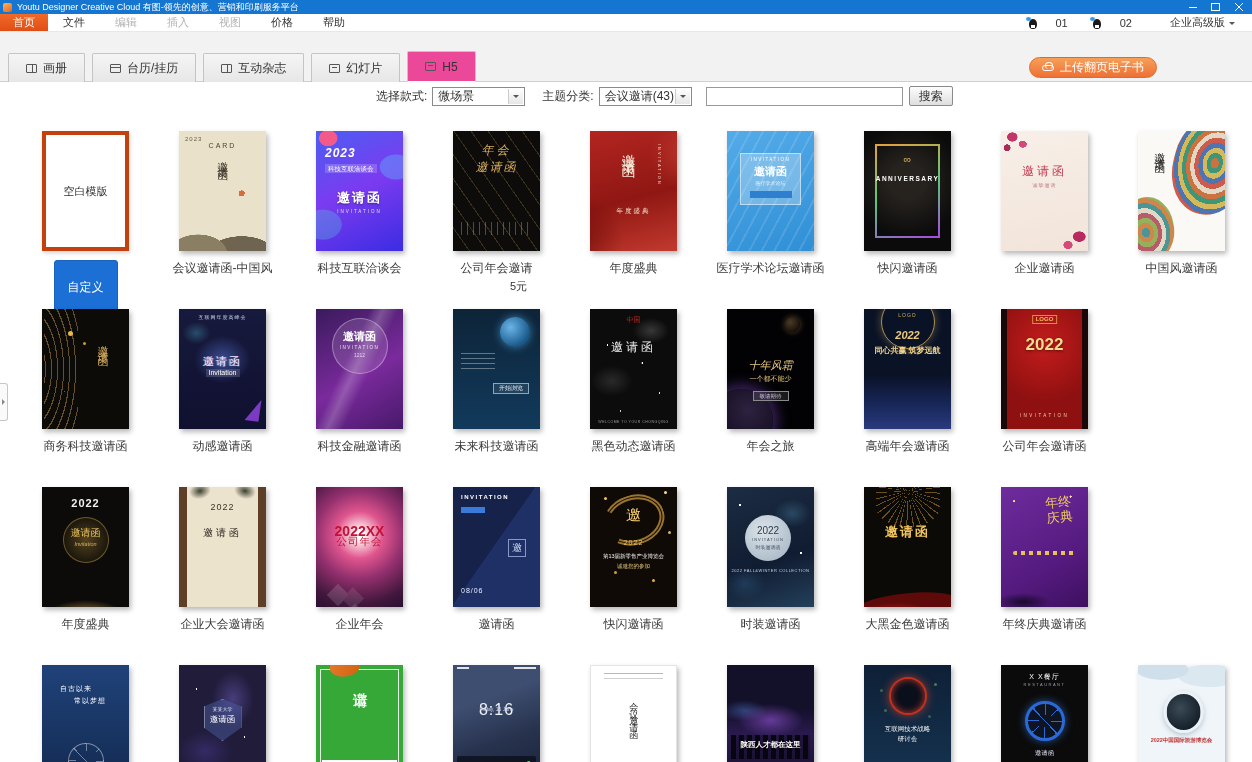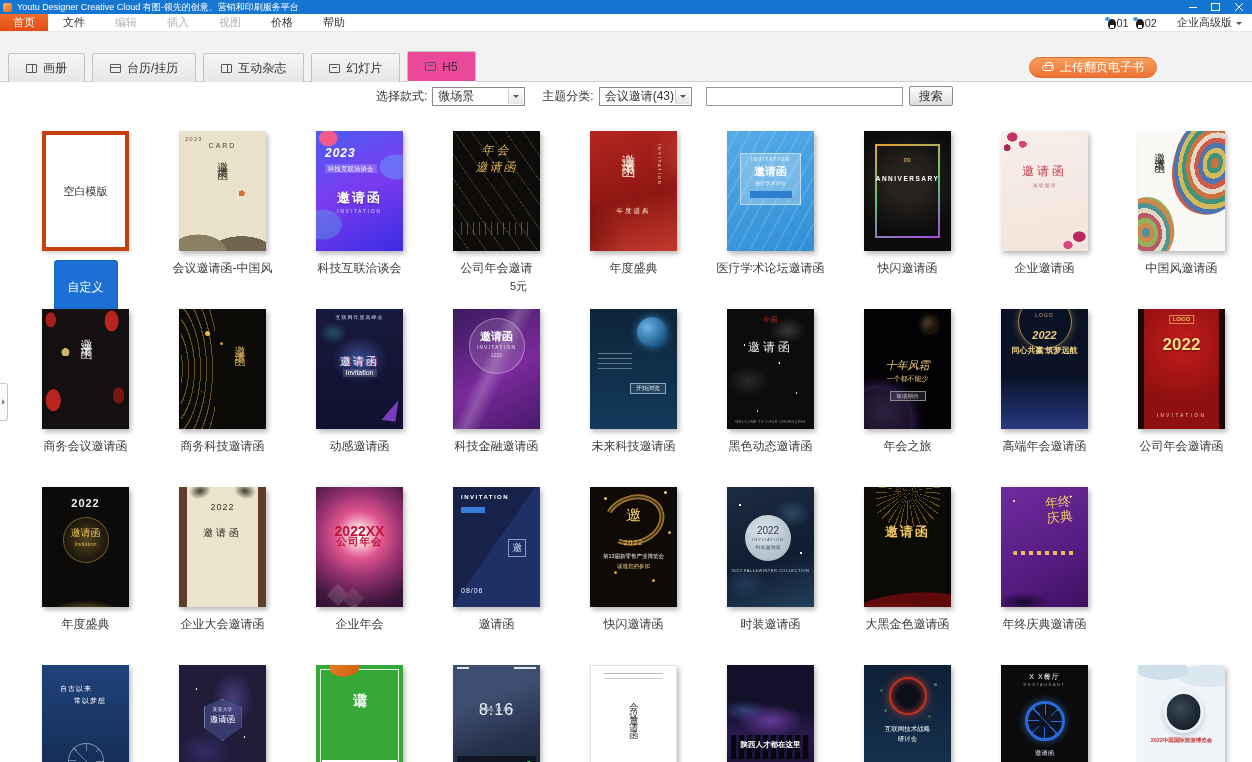--- a/index.html
+++ b/index.html
@@ -16,21 +16,21 @@
   .wc-max::before{content:"";width:7px;height:6px;border:1px solid #fff}
   .wc-close::before{content:"";width:8px;height:8px;
     background:linear-gradient(45deg,transparent 44%,#fff 44% 56%,transparent 56%),
                linear-gradient(-45deg,transparent 44%,#fff 44% 56%,transparent 56%)}
 
   
   .menubar{height:18px;background:#fff;display:flex;align-items:stretch;font-size:11px;border-bottom:1px solid #e8e8e8}
   .menu-item{display:flex;align-items:center;padding:0 15px;color:#333;cursor:default}
   .menu-item.active{background:linear-gradient(#f06a28,#e04e16);color:#fff;padding:6px 13px}
   .menu-item.disabled{color:#b3b3b3}
-  .menu-right{margin-left:auto;display:flex;align-items:center;gap:0;padding-right:10px}
+  .menu-right{margin-left:auto;display:flex;align-items:center;gap:18px;padding-right:17px}
   .qq{width:10px;height:12px;position:relative;flex:none}
   .qq::before{content:"";position:absolute;inset:2px 1px 0;border-radius:50% 50% 44% 44%;
     background:radial-gradient(3.5px 3px at 50% 76%, #fff 0 60%, transparent 65%), #1a1a1a}
   .qq::after{content:"";position:absolute;left:-2px;top:0;width:5px;height:4px;border-radius:50%;background:#3a9ae8}
   .acct{font-size:11px;color:#333;margin-right:6px}
   .plan{font-size:11px;color:#333;display:flex;align-items:center;gap:4px;margin-left:14px}
   .caret{width:0;height:0;border:3px solid transparent;border-top-color:#555;margin-top:4px}
 
   
   .tabbar{height:50px;background:#f2f2f2;border-bottom:1px solid #cfcfcf;display:flex;align-items:flex-end;padding-left:8px;position:relative}
@@ -214,21 +214,21 @@
   .d-scroll{background:linear-gradient(90deg,#5e4028 0 9%, #ece3cd 9% 91%, #5e4028 91%)}
   .d-scroll::before{content:"";position:absolute;top:-4px;left:10px;width:22px;height:16px;background:radial-gradient(closest-side,#3c4030,transparent);transform:rotate(-14deg)}
   .d-scroll::after{content:"";position:absolute;top:-4px;right:10px;width:22px;height:16px;background:radial-gradient(closest-side,#3c4030,transparent);transform:rotate(14deg)}
   .d-scroll .l1{top:15px;left:50%;transform:translateX(-50%);font-size:9px;color:#3a3226;letter-spacing:1px}
   .d-scroll .l2{top:40px;left:50%;transform:translateX(-50%);font-size:10px;color:#26201a;font-family:"Liberation Serif",serif;letter-spacing:3px}
 
   .d-burst{background:radial-gradient(circle at 50% 40%, #fff 0 5%, #f8cdd8 11%, #e0558e 28%, #93306e 52%, #41173c 82%, #2a1030)}
   .d-burst::after{content:"";position:absolute;bottom:4px;left:14px;width:16px;height:16px;background:rgba(255,255,255,.14);transform:rotate(45deg);
     box-shadow:26px 2px 0 rgba(255,255,255,.12), 13px -8px 0 rgba(255,255,255,.1)}
   .d-burst .l1{top:36px;left:50%;transform:translateX(-50%);font-size:14px;font-weight:bold;color:#c0123a}
-  .d-burst .l2{top:48px;left:50%;transform:translateX(-50%);font-size:10.5px;font-weight:bold;color:#c0123a;letter-spacing:1px}
+  .d-burst .l2{top:48px;left:50%;transform:translateX(-50%);font-size:10.5px;font-weight:normal;color:#c0123a;letter-spacing:1px}
 
   .d-navymin{background:linear-gradient(125deg,#16224a 0 48%, #1f3066 48.3%)}
   .d-navymin::after{content:"";position:absolute;top:20px;left:8px;width:24px;height:6px;background:#3a7ad8}
   .d-navymin .l1{top:7px;left:8px;font-size:6px;font-weight:bold;color:#fff;letter-spacing:1.5px}
   .d-navymin .l2{top:52px;right:14px;font-size:10px;color:#cfdcf2;border:1px solid rgba(180,200,235,.7);padding:2px 3px}
   .d-navymin .l3{bottom:12px;left:8px;font-size:7px;color:#e8eefc;letter-spacing:1px}
 
   .d-goldribbon{background:#0f0a06}
   .d-goldribbon::before{content:"";position:absolute;top:8px;left:50%;transform:translateX(-50%) rotate(-18deg);width:52px;height:40px;border-radius:50%;
     border:5px double rgba(200,150,58,.75);border-left-color:transparent}
@@ -485,26 +485,20 @@
         </div>
         <div class="cell">
           <div class="th d-rings">
             <span class="ln l1">邀请函</span>
           </div>
           <div class="clabel">中国风邀请函</div>
         </div>
       </div>
       <div class="grid-row">
         <div class="cell">
-          <div class="th d-bizred">
-            <span class="ln l1">邀请函</span>
-          </div>
-          <div class="clabel">商务会议邀请函</div>
-        </div>
-        <div class="cell">
           <div class="th d-bizgold">
             <span class="ln l1">邀请函</span>
           </div>
           <div class="clabel">商务科技邀请函</div>
         </div>
         <div class="cell">
           <div class="th d-dynamic">
             <span class="ln l1">互联网年度高峰会</span>
             <span class="ln l2">邀请函</span>
             <span class="ln l3">Invitation</span>

